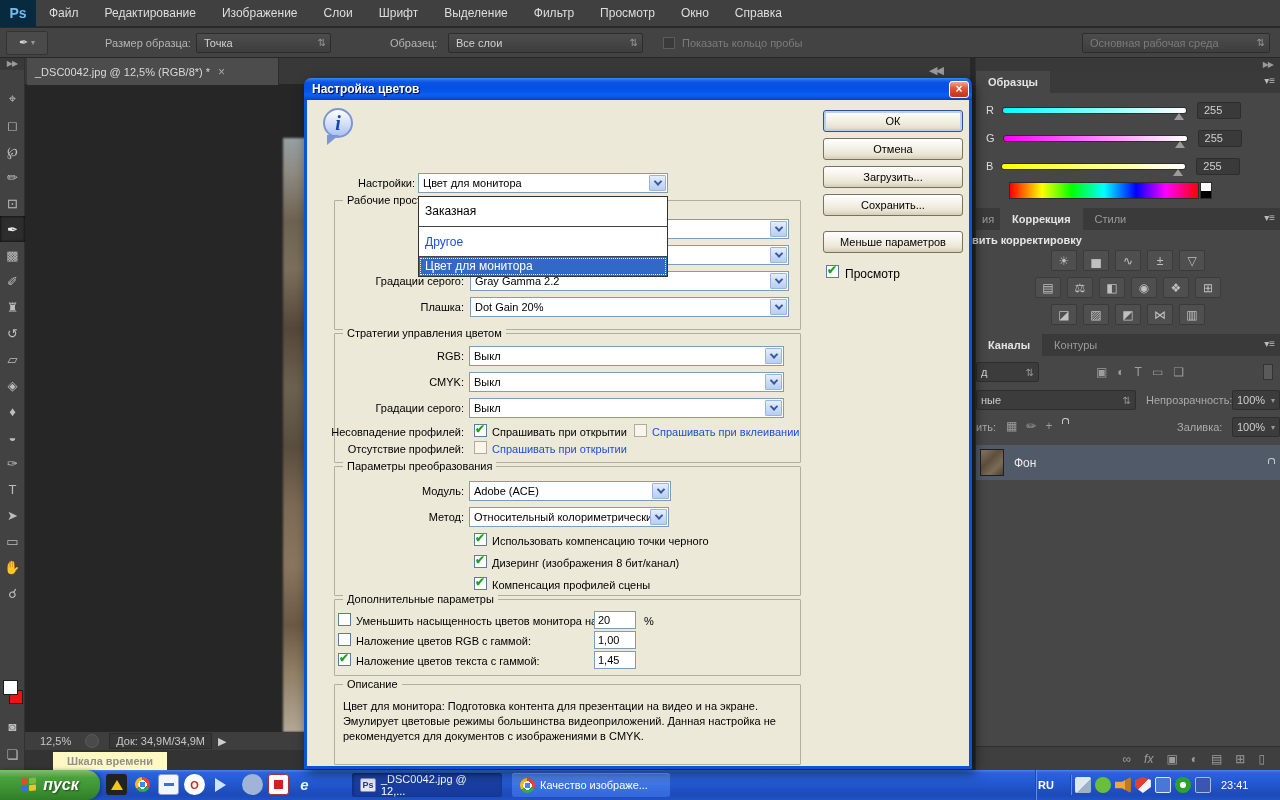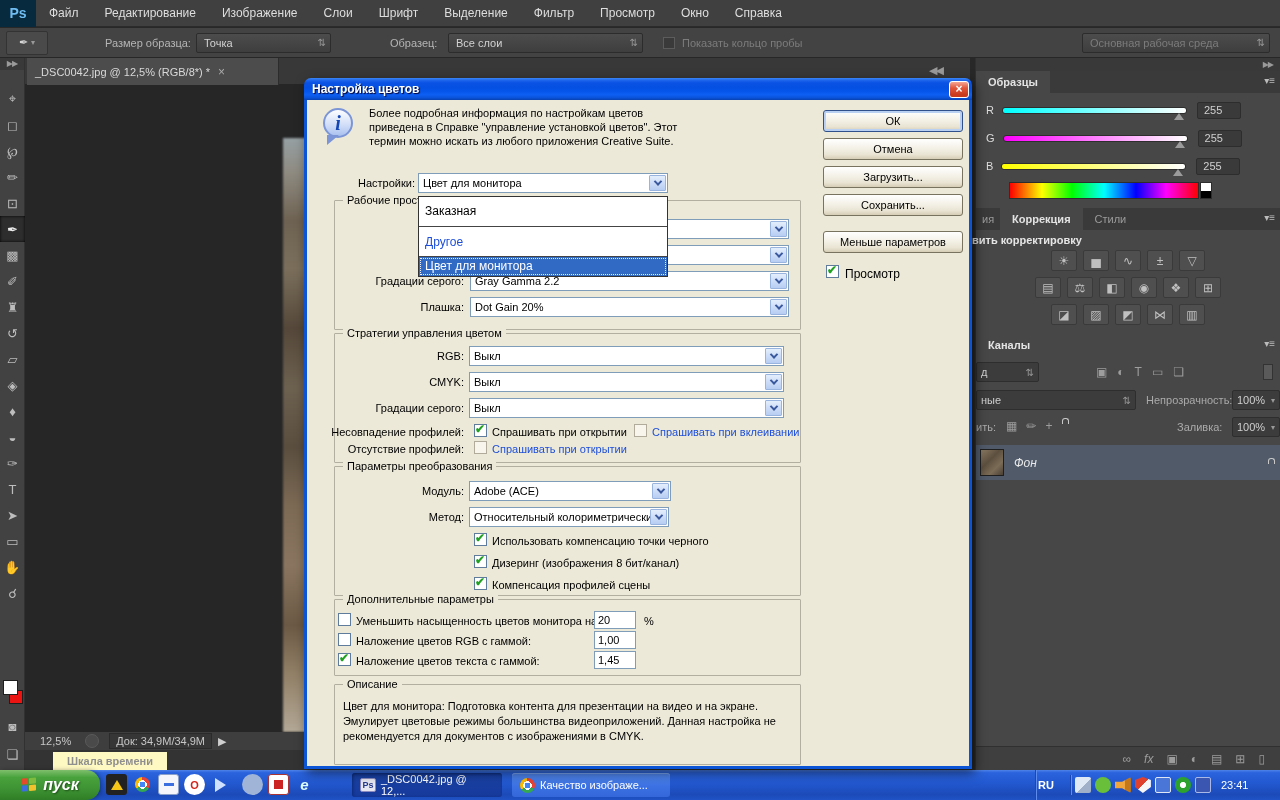--- a/index.html
+++ b/index.html
@@ -268,21 +268,21 @@
       <div class="adj-icon">⊞</div>
     </div>
     <div class="icon-row" style="top:246px; left:75px;">
       <div class="adj-icon">◪</div>
       <div class="adj-icon">▨</div>
       <div class="adj-icon">◩</div>
       <div class="adj-icon">⋈</div>
       <div class="adj-icon">▥</div>
     </div>
 
-    <div class="ptabs" style="top:257px; top:276px;flex-direction:column;">
+    <div class="ptabs" style="top:257px; top:276px;">
       <div class="ptab active">Каналы</div>
       <div class="ptab">Контуры</div>
       <div class="pmenu">▾≡</div>
     </div>
 
     <div class="lyr-dd abs" style="left:0px; top:284px; width:63px; height:20px; top:304px;">
       <span>д</span>
         <span class="spin">⇅</span>
     </div>
     <div class="icon-row" style="top:307px; left:120px; gap:10px;">
@@ -311,21 +311,21 @@
       <span style="margin-top:4px;"><span class="padlock"></span></span>
     </div>
     <span class="lyr-label abs" style="left:201px; top:363px;">Заливка:</span>
     <div class="lyr-dd abs" style="left:256px; top:359px; width:48px; height:20px;">
       <span>100%</span>
         <span style="color:#999;font-size:8px;">▾</span>
     </div>
 
     <div class="layer-row" style="top:387px; width:305px;">
       <div class="layer-thumb"></div>
-      <span style="margin-left:10px; color:#e9e9e9; font-size:12px; font-style:italic;">Фон</span>
+      <span style="margin-left:10px; color:#e9e9e9; font-size:12px; ">Фон</span>
       <span style="margin-left:auto; margin-right:14px;"><span class="padlock"></span></span>
     </div>
 
     <div class="lyrbar">
       <span>∞</span>
       <span style="font-style:italic;">fx</span>
       <span>▣</span>
       <span>◐</span>
       <span>▤</span>
       <span>⊞</span>
@@ -334,21 +334,20 @@
   </div>
 
   <div class="xp-dialog">
     <div class="xp-titlebar">
       <span>Настройка цветов</span>
       <div class="xp-close">×</div>
     </div>
     <div class="xp-body">
 
       <div class="info-icon">i</div>
-      <div class="xp-label" style="left:62px; top:6px; width:320px; white-space:normal; line-height:14px;">Более подробная информация по настройкам цветов приведена в Справке "управление установкой цветов". Этот термин можно искать из любого приложения Creative Suite.</div>
 
       <div class="xp-label r" style="left:20px; top:77px; width:88px;">Настройки:</div>
       <div class="xp-combo" style="left:111px; top:73px; width:250px;">
         <span>Цвет для монитора</span>
         <span class="combo-btn">
             <span class="chev"></span>
           </span>
       </div>
 
       <div class="dd-list">

